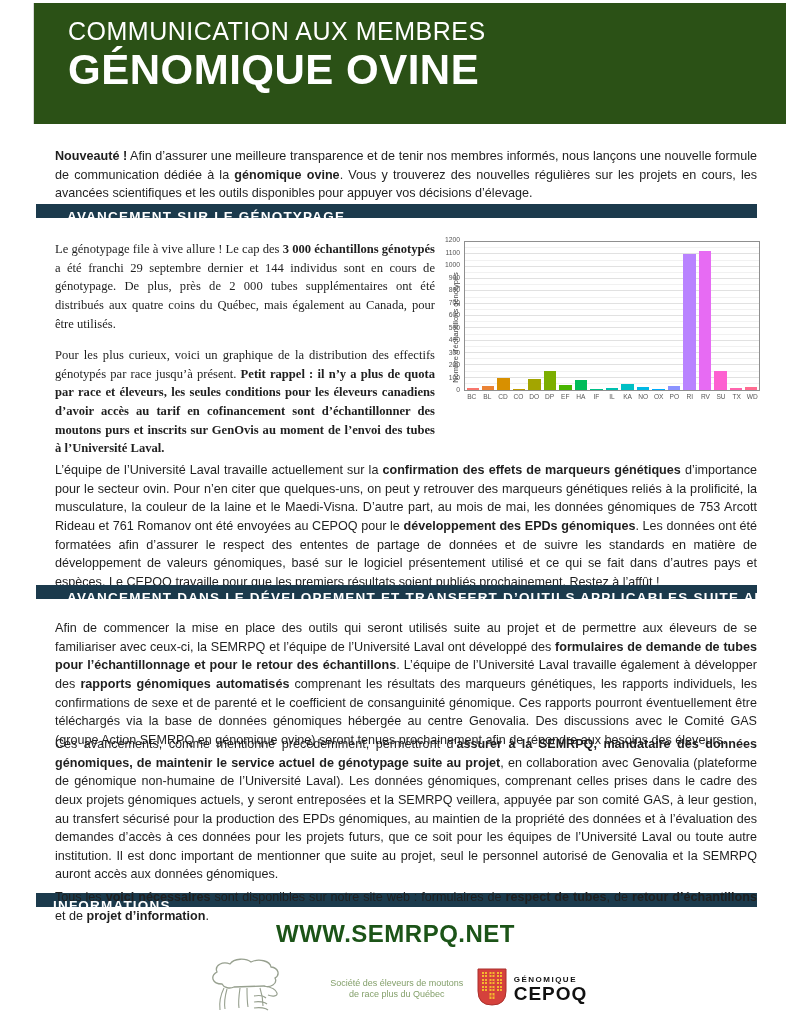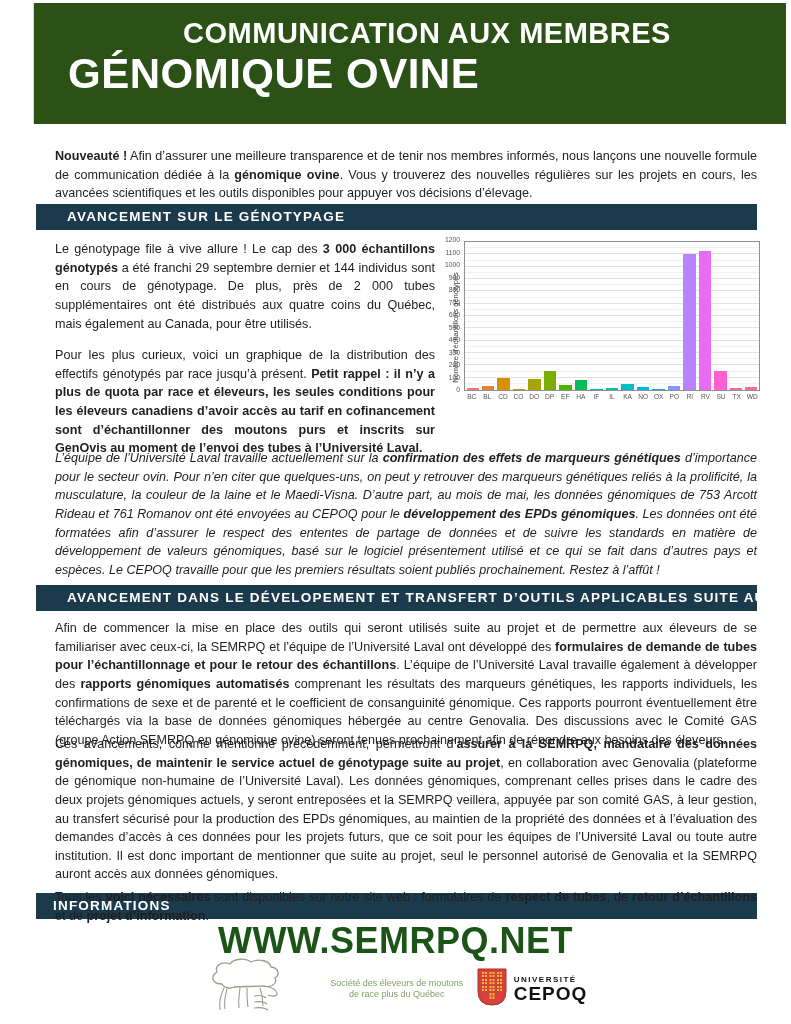--- a/index.html
+++ b/index.html
@@ -9,39 +9,39 @@
     position:relative;overflow:hidden;
   }
   .page{position:relative;width:791px;height:1024px;}
 
   
   .masthead{
     position:absolute;left:33px;top:3px;width:753px;height:121px;
     background:#2b5116;color:#ffffff;box-sizing:border-box;
     padding:14px 0 0 34px;border-left:1px solid #d9d9d9;
   }
-  .masthead .kicker{font-size:29px;font-weight:bold;letter-spacing:.5px;line-height:1.15;text-align:center;}
+  .masthead .kicker{font-size:25px;font-weight:normal;letter-spacing:.5px;line-height:1.15;}
   .masthead .title{font-size:42px;font-weight:bold;letter-spacing:.5px;line-height:1.05;margin-top:2px;}
 
   
   .body-text{
     font-size:12.6px;line-height:1.48;text-align:justify;margin:0;
   }
   .intro{position:absolute;left:55px;top:147px;width:702px;}
 
   
   .section-bar{
-    position:absolute;left:36px;width:721px;height:26px;background:#1b3a4c;
+    position:absolute;left:36px;width:721px;height:14px;background:#1b3a4c;
     color:#ffffff;font-weight:bold;font-size:13.5px;letter-spacing:1.2px;
     line-height:26px;padding-left:31px;box-sizing:border-box;white-space:nowrap;
   }
   #bar1{top:204px;} #bar2{top:430px;} #bar3{top:585px;} #bar4{top:893px;padding-left:17px;}
 
   
-  .col-text{position:absolute;left:55px;top:240px;width:380px;}
+  .col-text{position:absolute;left:55px;top:240px;width:380px;font-family:Liberation Serif, serif;}
   .col-text p + p{margin-top:13px;}
 
   
   .chart{position:absolute;left:437px;top:237px;width:328px;height:185px;margin:0;}
   .chart .ylabel{
     position:absolute;left:-62px;top:86px;width:160px;text-align:center;
     transform:rotate(-90deg);transform-origin:center;
     font-size:7.5px;color:#444;
   }
   .chart .yticks{position:absolute;left:0;top:4px;bottom:31px;width:25px;}
@@ -60,28 +60,28 @@
   .chart .xtick{
     position:absolute;transform:translateX(-50%);
     font-size:6.6px;color:#555;line-height:1;
   }
   .chart .xlabel{
     position:absolute;left:27px;right:5px;bottom:2px;text-align:center;
     font-size:10px;color:#333;
   }
 
   
-  .sec2-text{position:absolute;left:55px;top:449px;width:702px;font-style:italic;}
+  .sec2-text{position:absolute;left:55px;top:461px;width:702px;}
   .sec3-p1{position:absolute;left:55px;top:619px;width:702px;}
   .sec3-p2{position:absolute;left:55px;top:735px;width:702px;}
   .info-text{position:absolute;left:55px;top:888px;width:702px;}
 
   .website{
     position:absolute;left:0;top:920px;width:791px;text-align:center;
-    font-size:36px;font-weight:bold;color:#1c5418;letter-spacing:.5px;
+    font-size:24px;font-weight:bold;color:#1c5418;letter-spacing:.5px;
   }
 
   
   .footer{
     position:absolute;left:0;top:958px;width:791px;height:62px;
     display:flex;justify-content:center;align-items:center;
   }
   .semrpq-logo{display:flex;align-items:center;gap:8px;}
   .semrpq-logo .logo-caption{
     font-size:9px;color:#84a06b;text-align:center;line-height:1.25;width:160px;
@@ -240,19 +240,19 @@
           </g>
           <g stroke="#d5413c" stroke-width="1">
             <path d="M7.5 4 v5 M5 6.5 h5 M15 4 v5 M12.5 6.5 h5 M22.5 4 v5 M20 6.5 h5"></path>
             <path d="M7.5 11 v5 M5 13.5 h5 M15 11 v5 M12.5 13.5 h5 M22.5 11 v5 M20 13.5 h5"></path>
             <path d="M7.5 18 v5 M5 20.5 h5 M15 18 v5 M12.5 20.5 h5 M22.5 18 v5 M20 20.5 h5"></path>
             <path d="M15 25 v6 M12.5 28 h5"></path>
           </g>
         </svg>
       </span>
       <span class="ul-text">
-        <div class="u1">UNIVERSITÉ</div>
+        <div class="u1">GÉNOMIQUE</div>
         <div class="u2">CEPOQ</div>
       </span>
     </div>
   </div>
 
 </div>
 
 </body></html>

